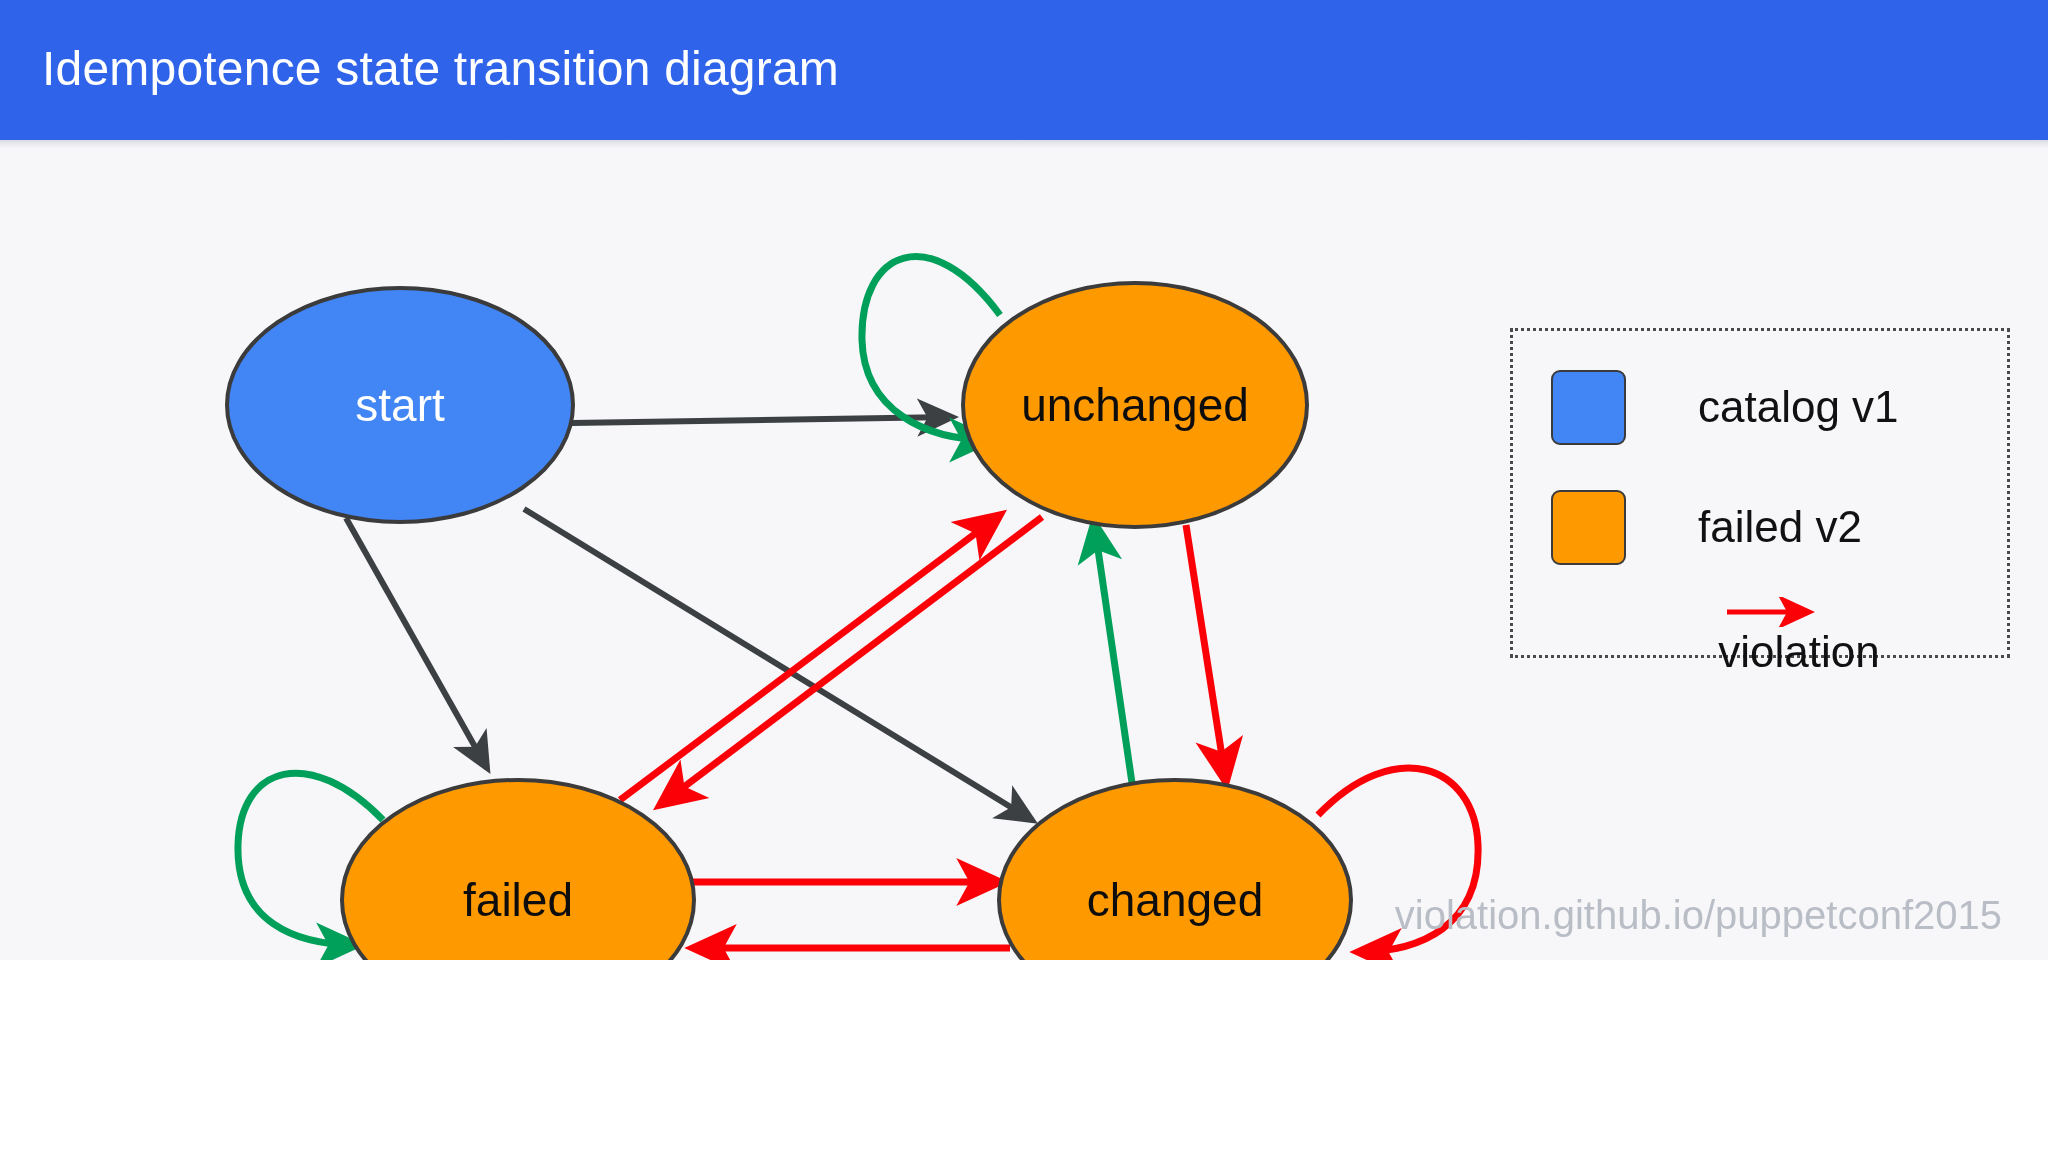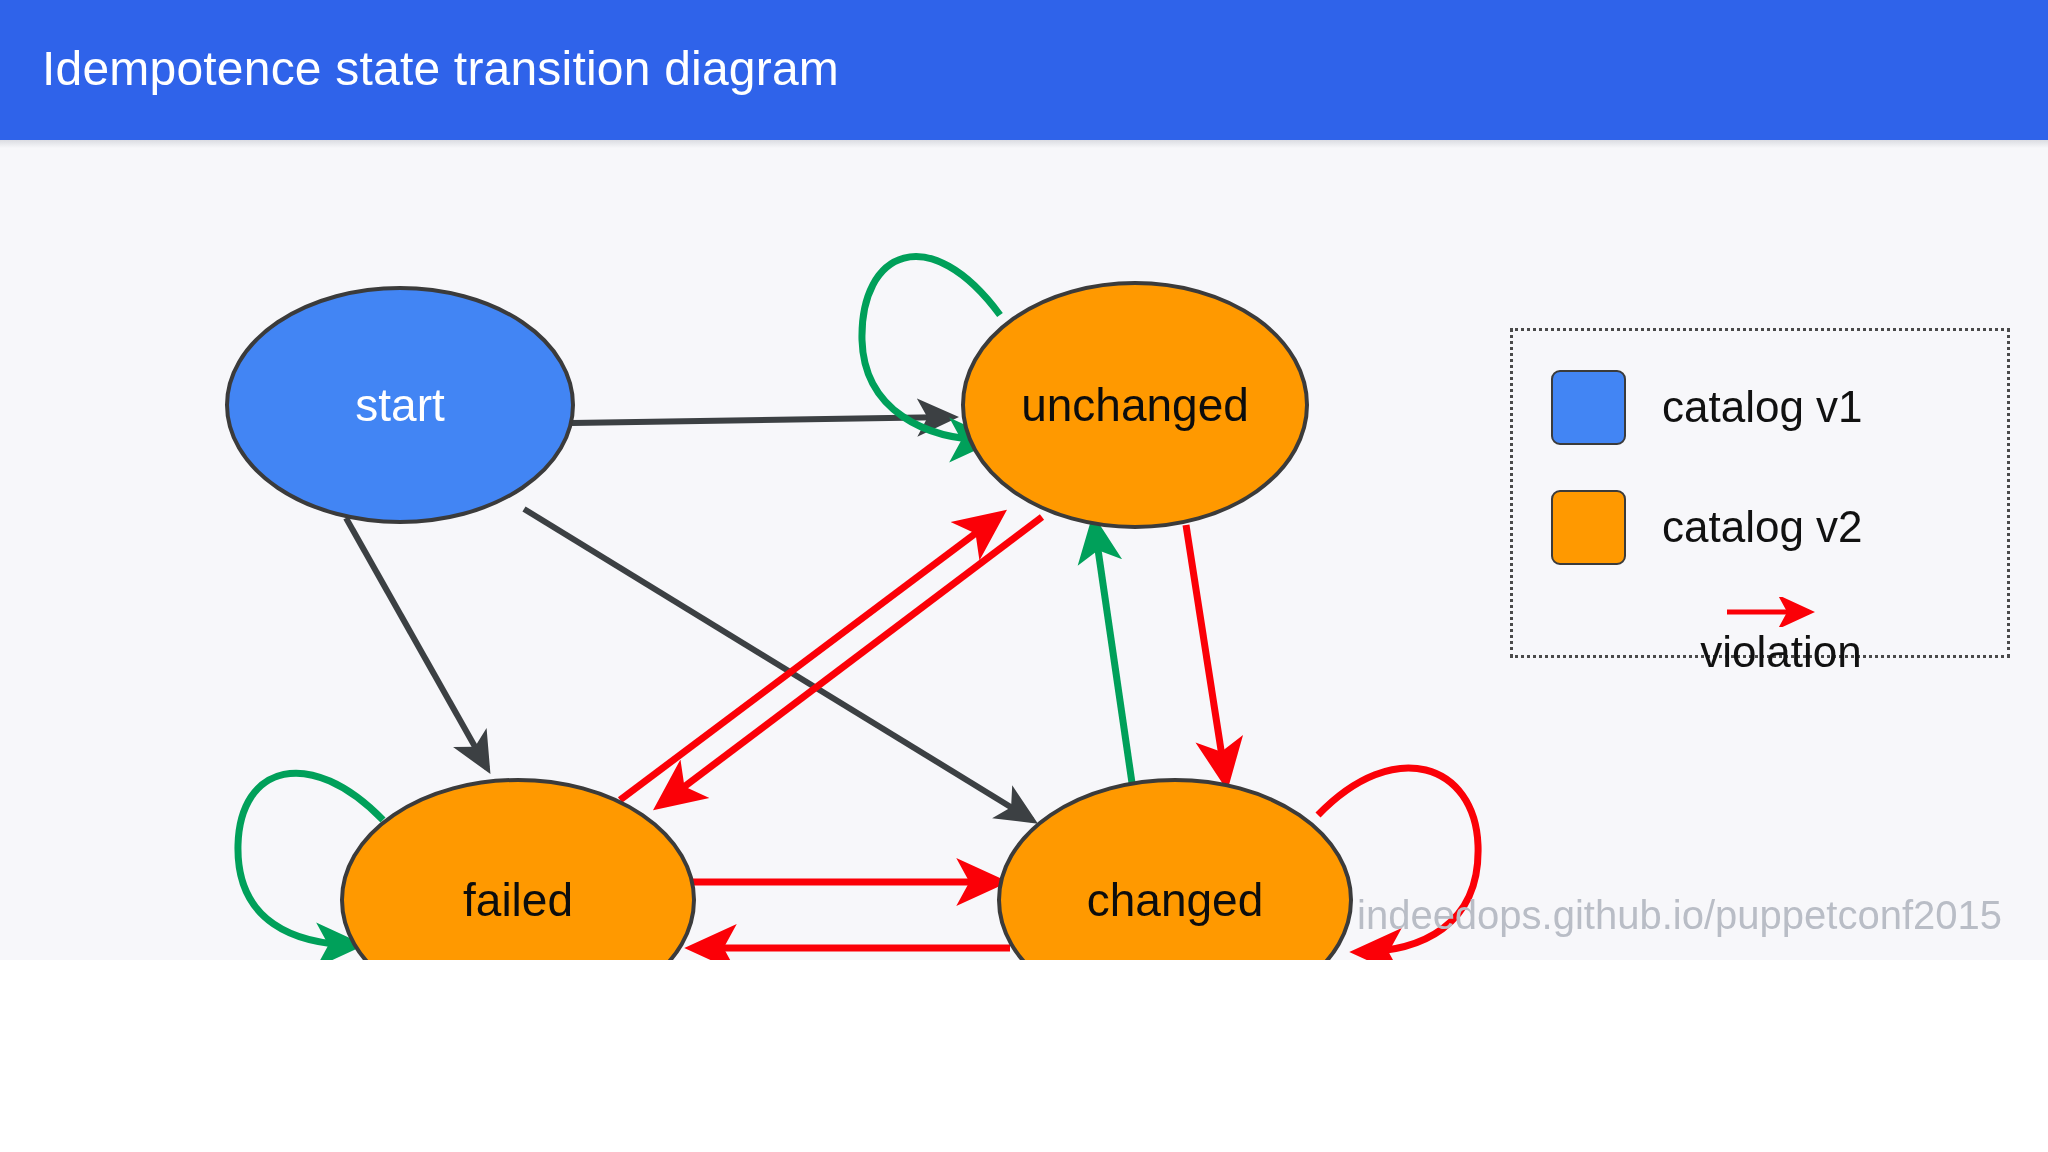--- a/index.html
+++ b/index.html
@@ -88,21 +88,21 @@
   }
   .legend-swatch-blue   { background: #4285f4; }
   .legend-swatch-orange { background: #ff9900; }
   .legend-arrow {
     width: 112px;
     height: 30px;
     margin-left: 32px;
     flex: 0 0 auto;
   }
   .legend-text {
-    margin-left: 36px;
+    margin-left: 72px;
     font-size: 44px;
     color: #111111;
     white-space: nowrap;
   }
   
   #footer-url {
     position: absolute;
     right: 46px;
     bottom: 22px;
     font-size: 40px;
@@ -188,31 +188,31 @@
 
   <div id="legend-box">
 
     <div class="legend-row" id="legend-row-0">
       <span class="legend-swatch legend-swatch-blue"></span>
       <span class="legend-text">catalog v1</span>
     </div>
 
     <div class="legend-row" id="legend-row-1">
       <span class="legend-swatch legend-swatch-orange"></span>
-      <span class="legend-text">catalog v2</span>
+      <span class="legend-text">failed v2</span>
     </div>
 
     <div class="legend-row" id="legend-row-2">
       <svg class="legend-arrow" viewBox="0 0 112 30">
         <defs>
           <marker id="ah-red-legend" viewBox="0 0 12 12" refX="10" refY="6" markerWidth="7.5" markerHeight="7.5" orient="auto-start-reverse">
             <path d="M0,0.5 L12,6 L0,11.5 L3,6 Z" fill="#fb0007"></path>
           </marker>
         </defs>
         <path d="M 4,15 L 86,15" fill="none" stroke="#fb0007" stroke-width="5" marker-end="url(#ah-red-legend)"></path>
       </svg>
       <span class="legend-text">violation</span>
     </div>
   </div>
 
-  <div id="footer-url">indeedops.github.io/puppetconf2015</div>
+  <div id="footer-url">violation.github.io/puppetconf2015</div>
 
 </div>
 
 </body></html>

